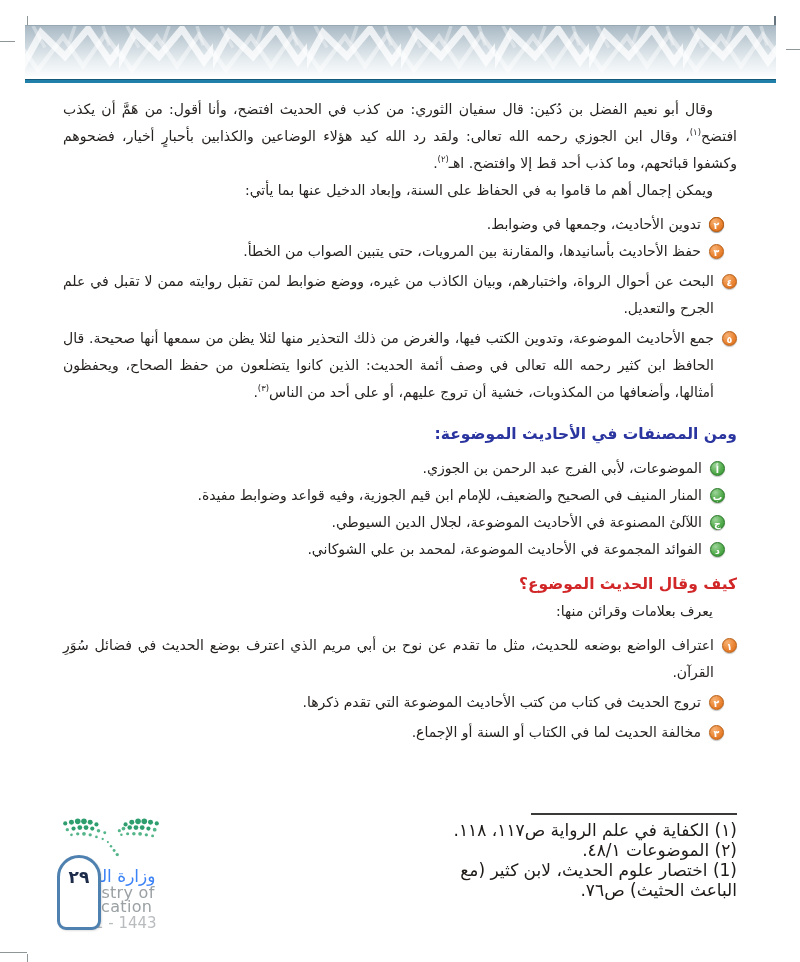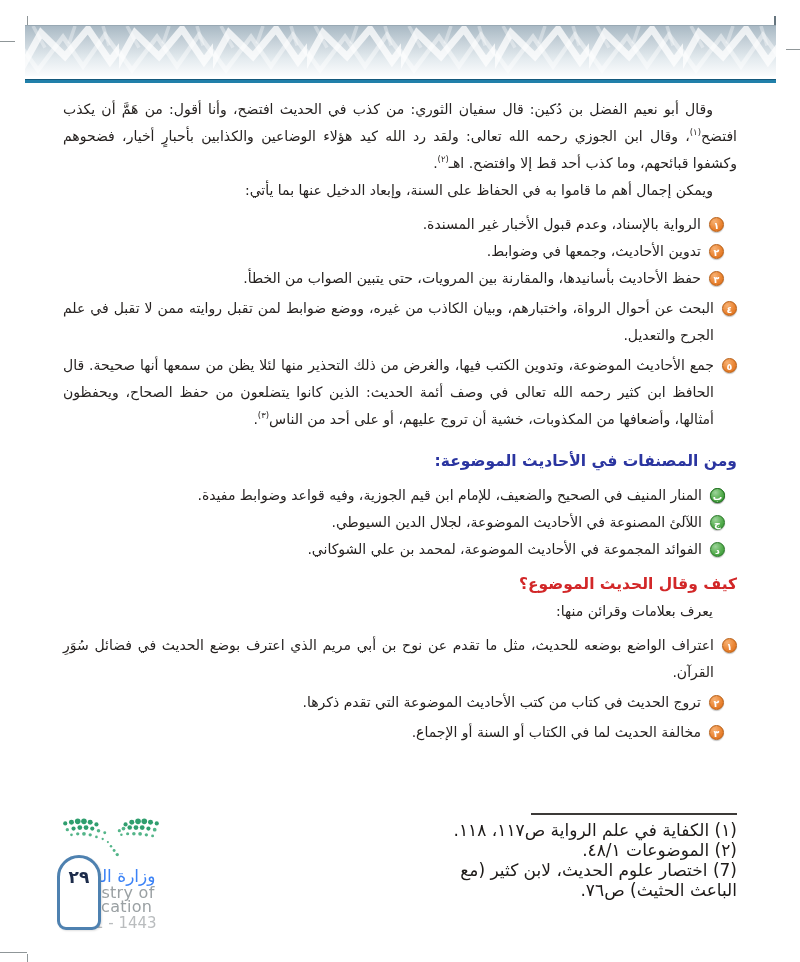--- a/index.html
+++ b/index.html
@@ -99,31 +99,31 @@
   </div>
   <div class="band-rule"></div>
 
   <main class="content">
 
     <p class="para indent"><span>وقال أبو نعيم الفضل بن دُكين: قال سفيان الثوري: من كذب في الحديث افتضح، وأنا أقول: من هَمَّ أن يكذب افتضح</span><sup class="fn">(١)</sup><span>، وقال ابن الجوزي رحمه الله تعالى: ولقد رد الله كيد هؤلاء الوضاعين والكذابين بأحبارٍ أخيار، فضحوهم وكشفوا قبائحهم، وما كذب أحد قط إلا وافتضح. اهـ</span><sup class="fn">(٢)</sup><span>.</span></p>
 
     <p class="para indent lead">ويمكن إجمال أهم ما قاموا به في الحفاظ على السنة، وإبعاد الدخيل عنها بما يأتي:</p>
 
     <ul class="list num-list">
-      <li class="short"><span class="bullet orange">١</span><span>الرواية بالإسناد، وعدم قبول الأخبار غير المسندة.</span></li>
+      <li class="short"><span class="bullet orange">١</span></li>
       <li class="short"><span class="bullet orange">٢</span><span>تدوين الأحاديث، وجمعها في وضوابط.</span></li>
       <li class="short"><span class="bullet orange">٣</span><span>حفظ الأحاديث بأسانيدها، والمقارنة بين المرويات، حتى يتبين الصواب من الخطأ.</span></li>
       <li class="gap"><span class="bullet orange">٤</span><span>البحث عن أحوال الرواة، واختبارهم، وبيان الكاذب من غيره، ووضع ضوابط لمن تقبل روايته ممن لا تقبل في علم الجرح والتعديل.</span></li>
       <li class="gap"><span class="bullet orange">٥</span><span>جمع الأحاديث الموضوعة، وتدوين الكتب فيها، والغرض من ذلك التحذير منها لئلا يظن من سمعها أنها صحيحة. قال الحافظ ابن كثير رحمه الله تعالى في وصف أئمة الحديث: الذين كانوا يتضلعون من حفظ الصحاح، ويحفظون أمثالها، وأضعافها من المكذوبات، خشية أن تروج عليهم، أو على أحد من الناس</span><sup class="fn">(٣)</sup><span>.</span></li>
     </ul>
 
     <h2 class="heading blue">ومن المصنفات في الأحاديث الموضوعة:</h2>
 
     <ul class="list letter-list">
-      <li><span class="bullet green">أ</span></li>
+      <li><span class="bullet green">أ</span><span>الموضوعات، لأبي الفرج عبد الرحمن بن الجوزي.</span></li>
       <li><span class="bullet green">ب</span><span>المنار المنيف في الصحيح والضعيف، للإمام ابن قيم الجوزية، وفيه قواعد وضوابط مفيدة.</span></li>
       <li><span class="bullet green">ج</span><span>اللآلئ المصنوعة في الأحاديث الموضوعة، لجلال الدين السيوطي.</span></li>
       <li><span class="bullet green">د</span><span>الفوائد المجموعة في الأحاديث الموضوعة، لمحمد بن علي الشوكاني.</span></li>
     </ul>
 
     <h2 class="heading red">كيف وقال الحديث الموضوع؟</h2>
 
     <p class="para indent lead">يعرف بعلامات وقرائن منها:</p>
 
     <ul class="list num-list">
@@ -131,21 +131,21 @@
       <li class="short gap"><span class="bullet orange">٢</span><span>تروج الحديث في كتاب من كتب الأحاديث الموضوعة التي تقدم ذكرها.</span></li>
       <li class="short gap"><span class="bullet orange">٣</span><span>مخالفة الحديث لما في الكتاب أو السنة أو الإجماع.</span></li>
     </ul>
 
   </main>
 
   <div class="footnotes">
     <div class="fn-rule"></div>
     <div class="fn-line">(١) الكفاية في علم الرواية ص١١٧، ١١٨.</div>
     <div class="fn-line">(٢) الموضوعات ٤٨/١.</div>
-    <div class="fn-line">(7) اختصار علوم الحديث، لابن كثير (مع الباعث الحثيث) ص٧٦.</div>
+    <div class="fn-line">(1) اختصار علوم الحديث، لابن كثير (مع الباعث الحثيث) ص٧٦.</div>
   </div>
 
   <div class="moe">
     <svg class="moe-dots" viewBox="0 0 100 44">
       <g fill="#2f9e6e">
         <circle cx="6" cy="7" r="2"></circle>
           <circle cx="12" cy="6" r="2.4"></circle>
           <circle cx="18" cy="5" r="2.7"></circle>
           <circle cx="24" cy="5" r="2.7"></circle>
           <circle cx="30" cy="6" r="2.4"></circle>

